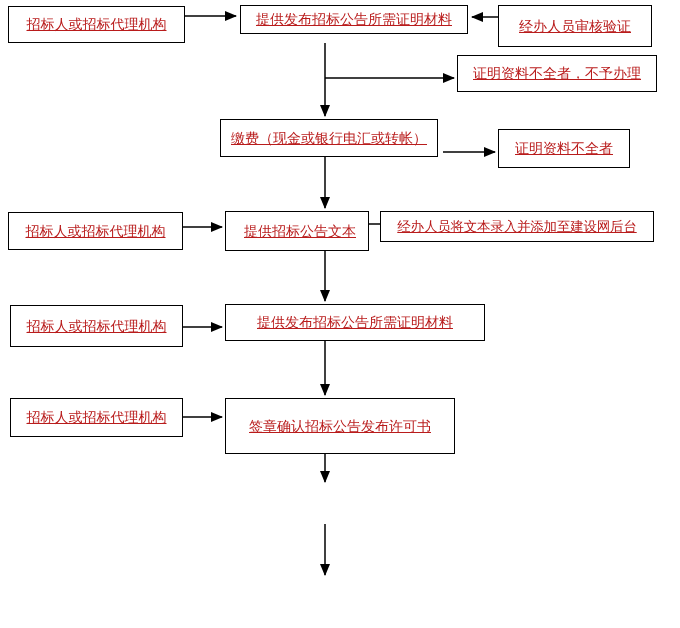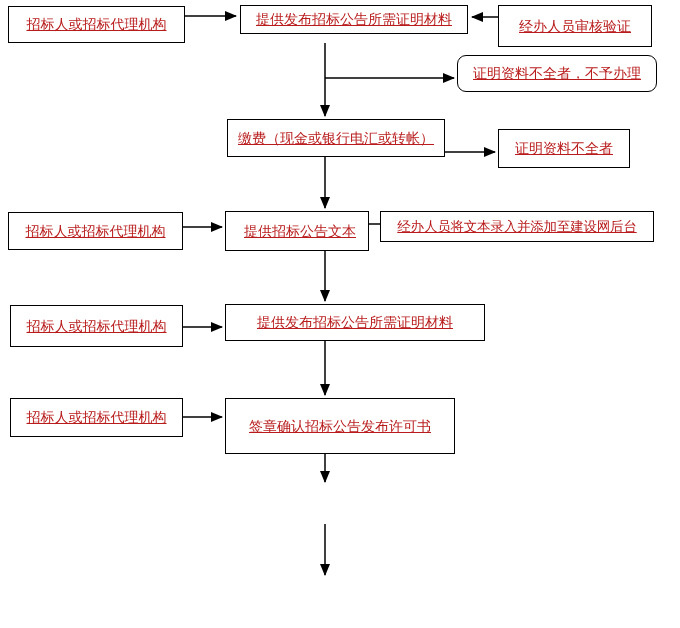--- a/index.html
+++ b/index.html
@@ -79,23 +79,23 @@
     <line x1="325" y1="438" x2="325" y2="482" marker-end="url(#arr)"></line>
     <line x1="325" y1="524" x2="325" y2="575" marker-end="url(#arr)"></line>
   </svg>
 
   <div class="node" style="left:8px; top:6px; width:177px; height:37px;">招标人或招标代理机构</div>
 
   <div class="node" style="left:240px; top:5px; width:228px; height:29px;">提供发布招标公告所需证明材料</div>
 
   <div class="node" style="left:498px; top:5px; width:154px; height:42px;">经办人员审核验证</div>
 
-  <div class="node" style="left:457px; top:55px; width:200px; height:37px;border-radius:9px;">证明资料不全者，不予办理</div>
+  <div class="node" style="left:457px; top:55px; width:200px; height:37px;">证明资料不全者，不予办理</div>
 
-  <div class="node" style="left:227px; top:119px; width:218px; height:38px;">缴费（现金或银行电汇或转帐）</div>
+  <div class="node" style="left:220px; top:119px; width:218px; height:38px;">缴费（现金或银行电汇或转帐）</div>
 
   <div class="node" style="left:498px; top:129px; width:132px; height:39px;">证明资料不全者</div>
 
   <div class="node" style="left:8px; top:212px; width:175px; height:38px;">招标人或招标代理机构</div>
 
   <div class="node" style="left:225px; top:211px; width:144px; height:40px;padding-left:6px;">提供招标公告文本</div>
 
   <div class="node tight" style="left:380px; top:211px; width:274px; height:31px;">经办人员将文本录入并添加至建设网后台</div>
 
   <div class="node" style="left:10px; top:305px; width:173px; height:42px;">招标人或招标代理机构</div>

